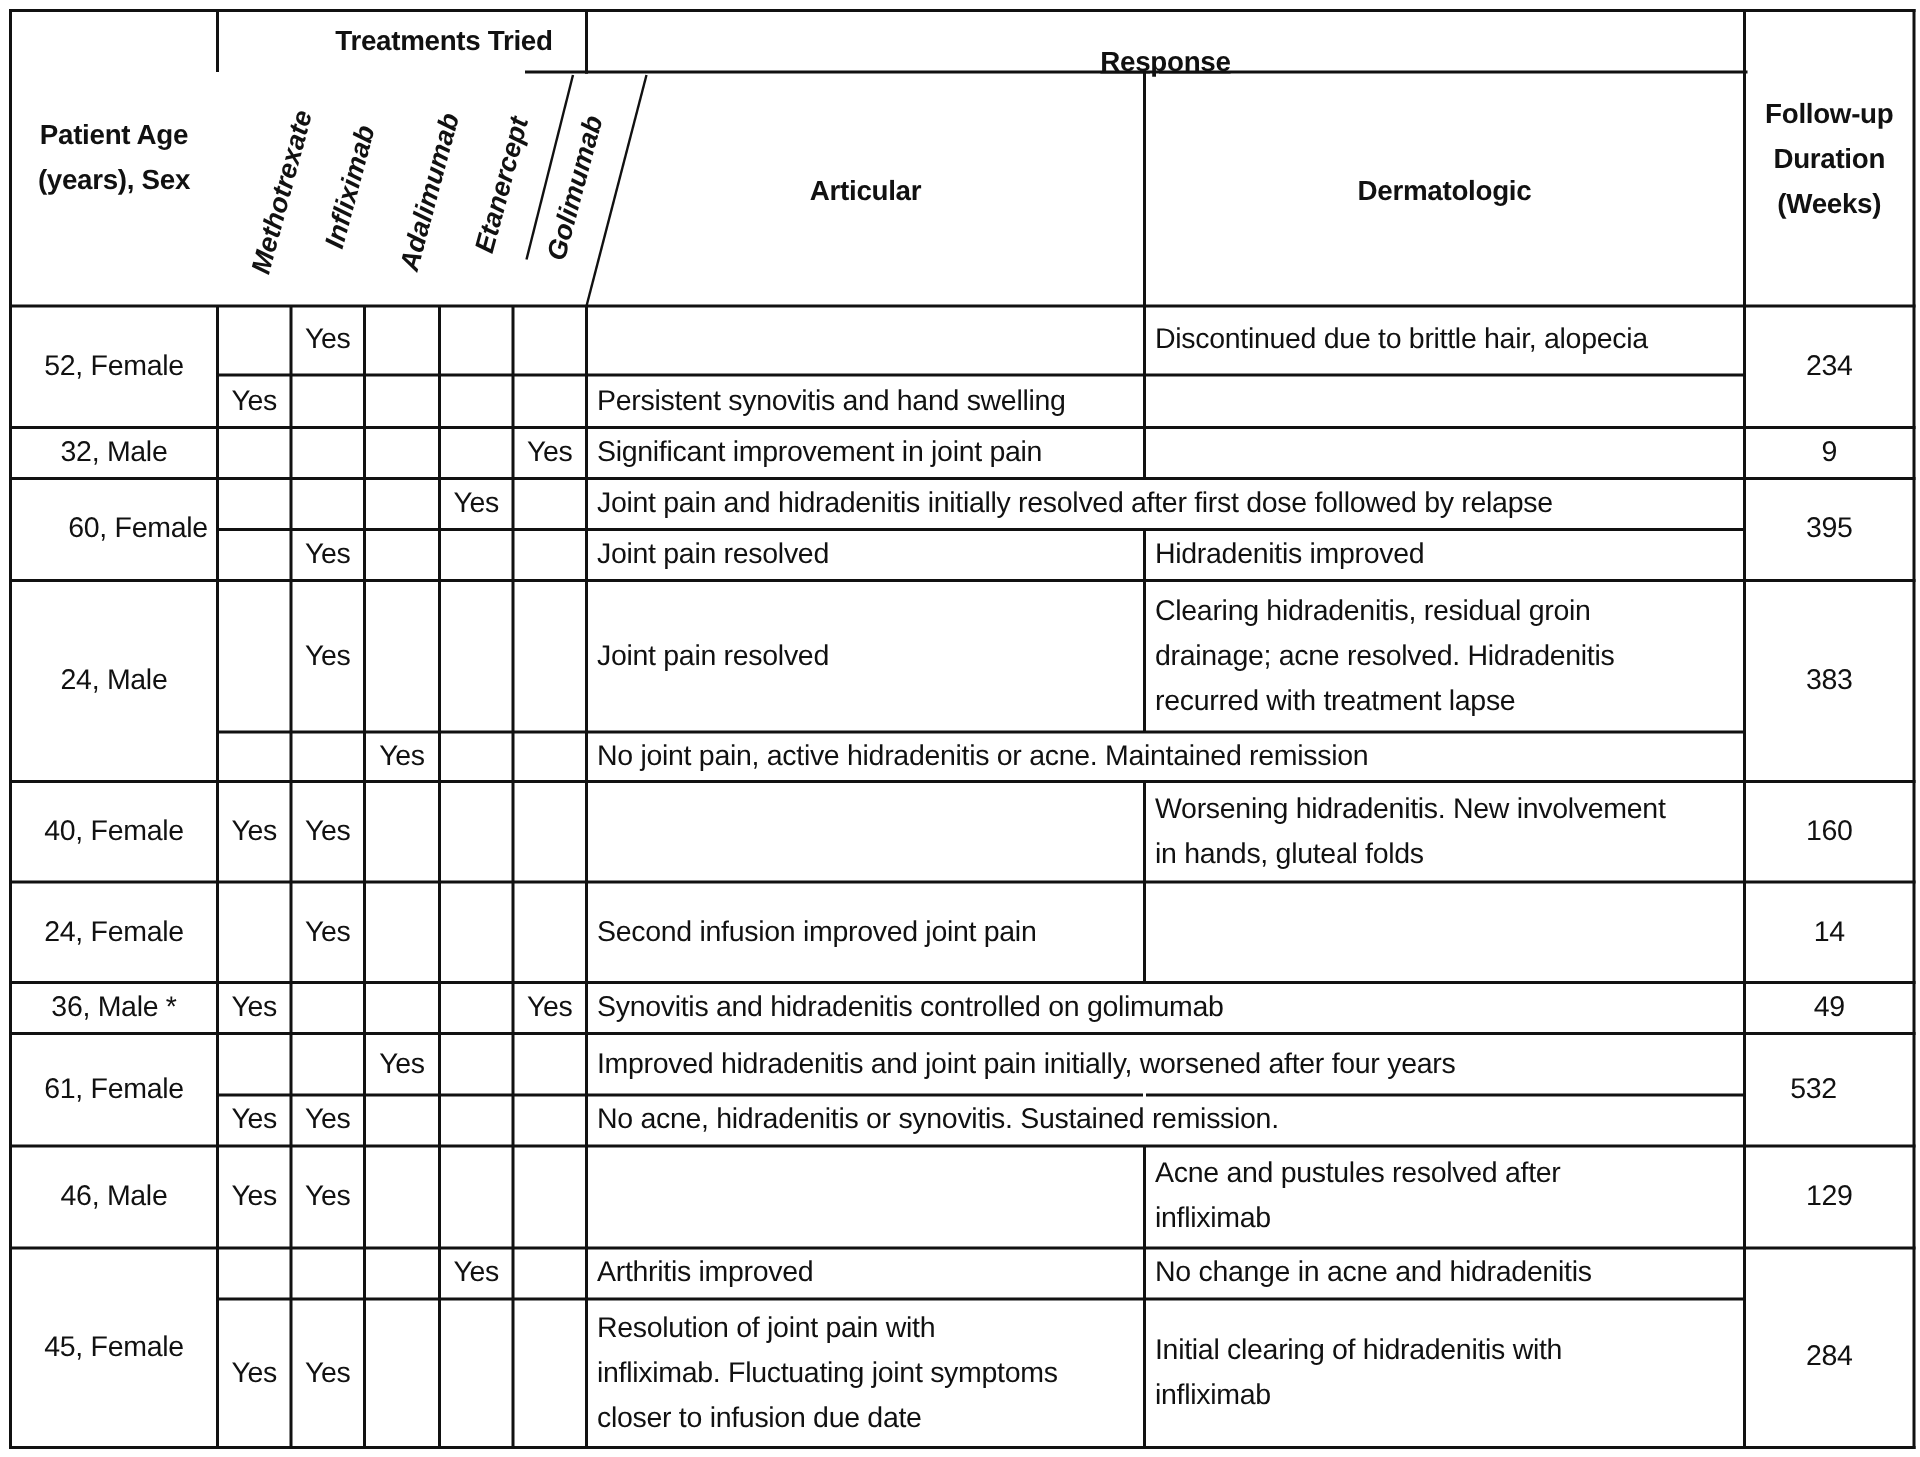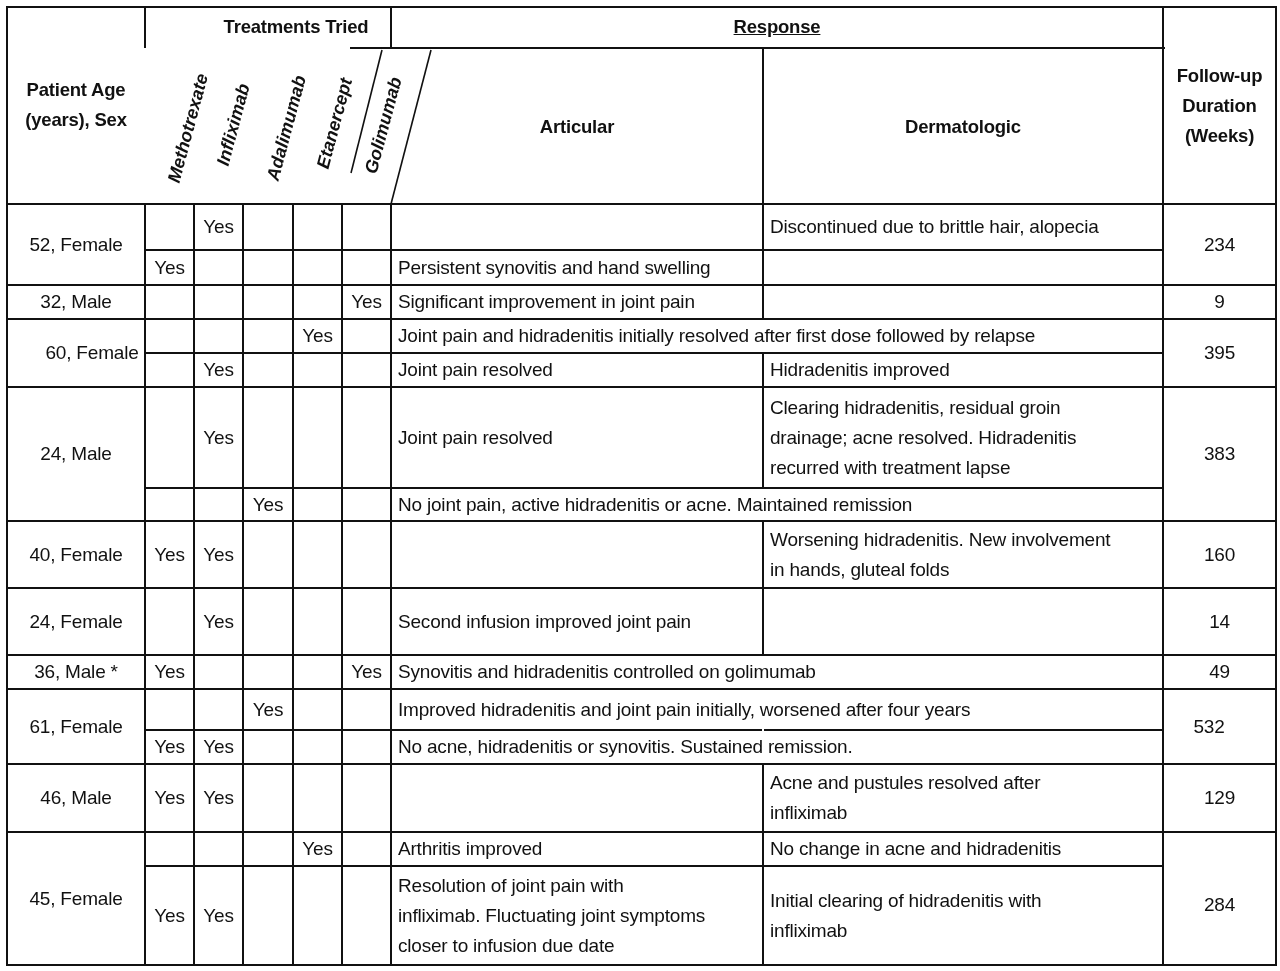--- a/index.html
+++ b/index.html
@@ -67,21 +67,21 @@
   <div style="position:absolute;background:#fff;left:762px;top:320px;width:2px;height:32px;"></div>
   <div style="position:absolute;background:#fff;left:762px;top:489px;width:2px;height:31px;"></div>
   <div style="position:absolute;background:#fff;left:762px;top:656px;width:2px;height:32px;"></div>
   <div style="position:absolute;background:#fff;left:762px;top:690px;width:2px;height:73px;"></div>
 
   <div class="cell c hdr" style="left:8px;top:60px;width:136px;height:90px;flex-direction:column;">
     <span>Patient Age</span>
     <span>(years), Sex</span>
   </div>
   <div class="cell c hdr" style="left:146px;top:10px;width:300px;height:34px;">Treatments Tried</div>
-  <div class="cell c hdr" style="left:392px;top:10px;width:770px;height:34px;text-decoration:underline;">Response</div>
+  <div class="cell c hdr" style="left:392px;top:24px;width:770px;height:34px;text-decoration:underline;">Response</div>
   <div class="cell c hdr" style="left:392px;top:50px;width:370px;height:153px;">Articular</div>
   <div class="cell c hdr" style="left:1164px;top:8px;width:111px;height:195px;flex-direction:column;">
     <span>Follow-up</span>
     <span>Duration</span>
     <span>(Weeks)</span>
   </div>
   <div class="cell c hdr" style="left:764px;top:50px;width:398px;height:153px;">Dermatologic</div>
 
   <div class="rot" style="left:184px;top:164px;transform:rotate(-75deg);">Methotrexate</div>
   <div class="rot" style="left:233px;top:147px;transform:rotate(-75deg);">Infliximab</div>

